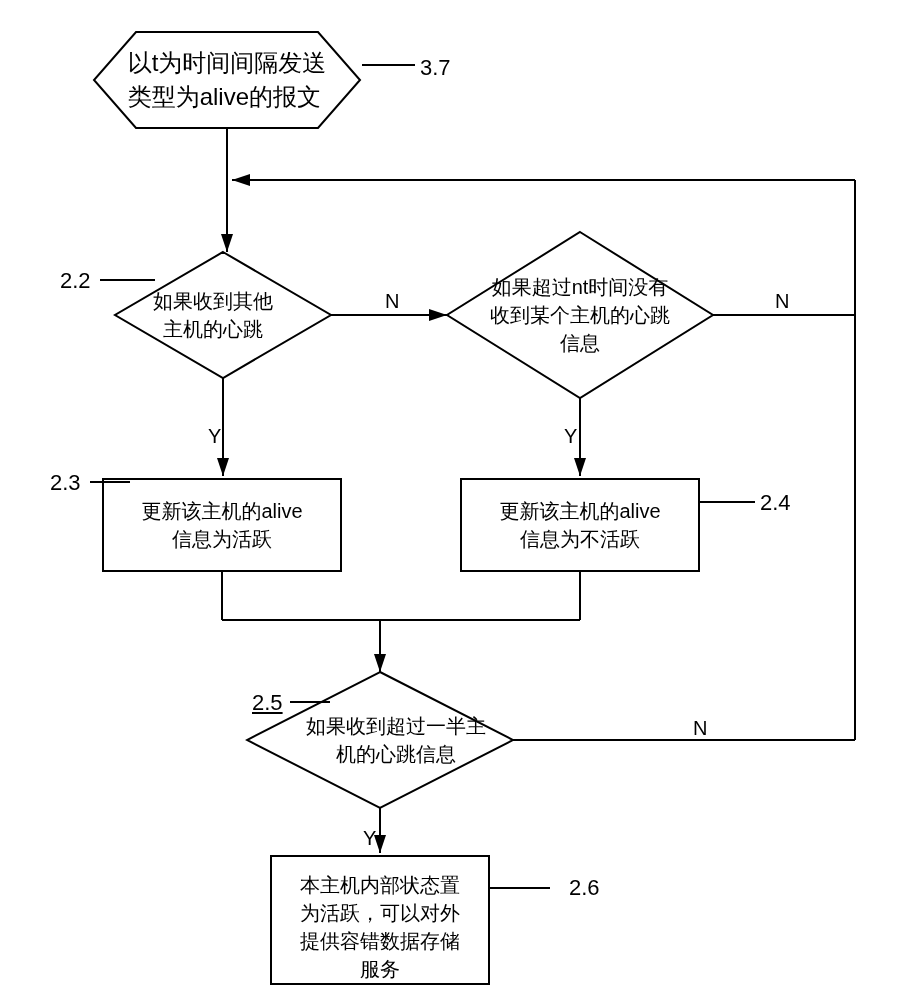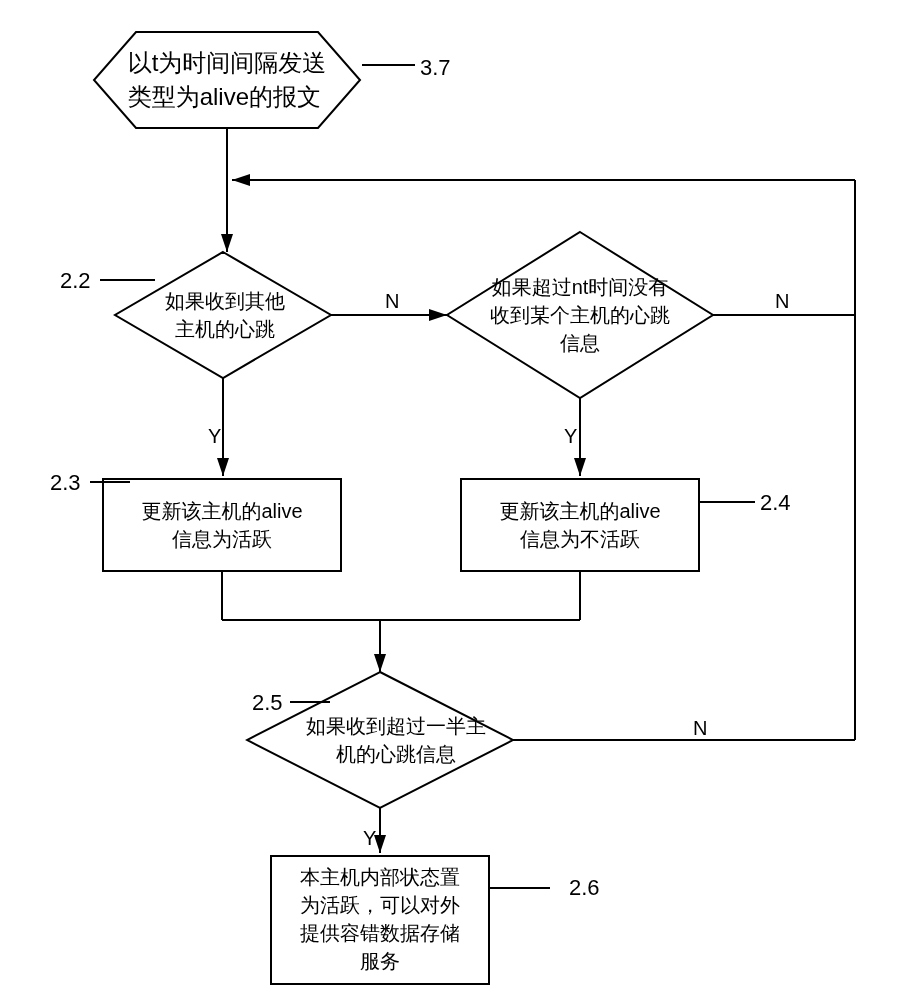--- a/index.html
+++ b/index.html
@@ -13,21 +13,20 @@
     }
     .node {
       position: absolute;
       border: 2px solid #000;
       display: flex;
       align-items: center;
       justify-content: center;
       text-align: center;
       font-size: 20px;
       line-height: 1.4;
-      padding: 8px;
       box-sizing: border-box;
       background: #fff;
     }
     .hexagon-text {
       position: absolute;
       display: flex;
       align-items: center;
       justify-content: center;
       text-align: left;
       font-size: 24px;
@@ -67,21 +66,21 @@
 
 <svg style="position:absolute; left:92px; top:30px; width:270px; height:100px;">
   <polygon points="44,2 226,2 268,50 226,98 44,98 2,50" fill="#fff" stroke="#000" stroke-width="2"></polygon>
 </svg>
 <div class="hexagon-text" style="left:120px; top:40px; width:214px; height:80px;">以t为时间间隔发送<br>类型为alive的报文</div>
 <div class="label" style="left:420px; top:55px;">3.7</div>
 
 <svg style="position:absolute; left:113px; top:250px; width:220px; height:130px;">
   <polygon points="110,2 218,65 110,128 2,65" fill="#fff" stroke="#000" stroke-width="2"></polygon>
 </svg>
-<div class="diamond-text" style="left:145px; top:278px; width:160px; height:74px;">如果收到其他<br>主机的心跳</div>
+<div class="diamond-text" style="left:133px; top:278px; width:160px; height:74px;">如果收到其他<br>主机的心跳</div>
 <div class="label" style="left:60px; top:268px;">2.2</div>
 
 <svg style="position:absolute; left:445px; top:230px; width:270px; height:170px;">
   <polygon points="135,2 268,85 135,168 2,85" fill="#fff" stroke="#000" stroke-width="2"></polygon>
 </svg>
 <div class="diamond-text" style="left:480px; top:270px; width:200px; height:90px;">如果超过nt时间没有<br>收到某个主机的心跳<br>信息</div>
 
 <div class="node" style="left:102px; top:478px; width:240px; height:94px;">
   <span>更新该主机的alive<br>信息为活跃</span>
 </div>
@@ -89,21 +88,21 @@
 
 <div class="node" style="left:460px; top:478px; width:240px; height:94px;">
   <span>更新该主机的alive<br>信息为不活跃</span>
 </div>
 <div class="label" style="left:760px; top:490px;">2.4</div>
 
 <svg style="position:absolute; left:245px; top:670px; width:270px; height:140px;">
   <polygon points="135,2 268,70 135,138 2,70" fill="#fff" stroke="#000" stroke-width="2"></polygon>
 </svg>
 <div class="diamond-text" style="left:301px; top:705px; width:190px; height:70px;">如果收到超过一半主<br>机的心跳信息</div>
-<div class="label" style="left:252px; top:690px;">2.5</div>
+<div class="label" style="left:252px; top:690px;text-decoration:underline;">2.5</div>
 
 <div class="node" style="left:270px; top:855px; width:220px; height:130px;align-items:flex-end;">
   <span>本主机内部状态置<br>为活跃，可以对外<br>提供容错数据存储<br>服务</span>
 </div>
 <div class="label" style="left:555px; top:875px;margin-left:14px;">2.6</div>
 
 <div class="edge-label" style="left:208px; top:425px;">Y</div>
 <div class="edge-label" style="left:385px; top:290px;">N</div>
 <div class="edge-label" style="left:564px; top:425px;">Y</div>
 <div class="edge-label" style="left:775px; top:290px;">N</div>

